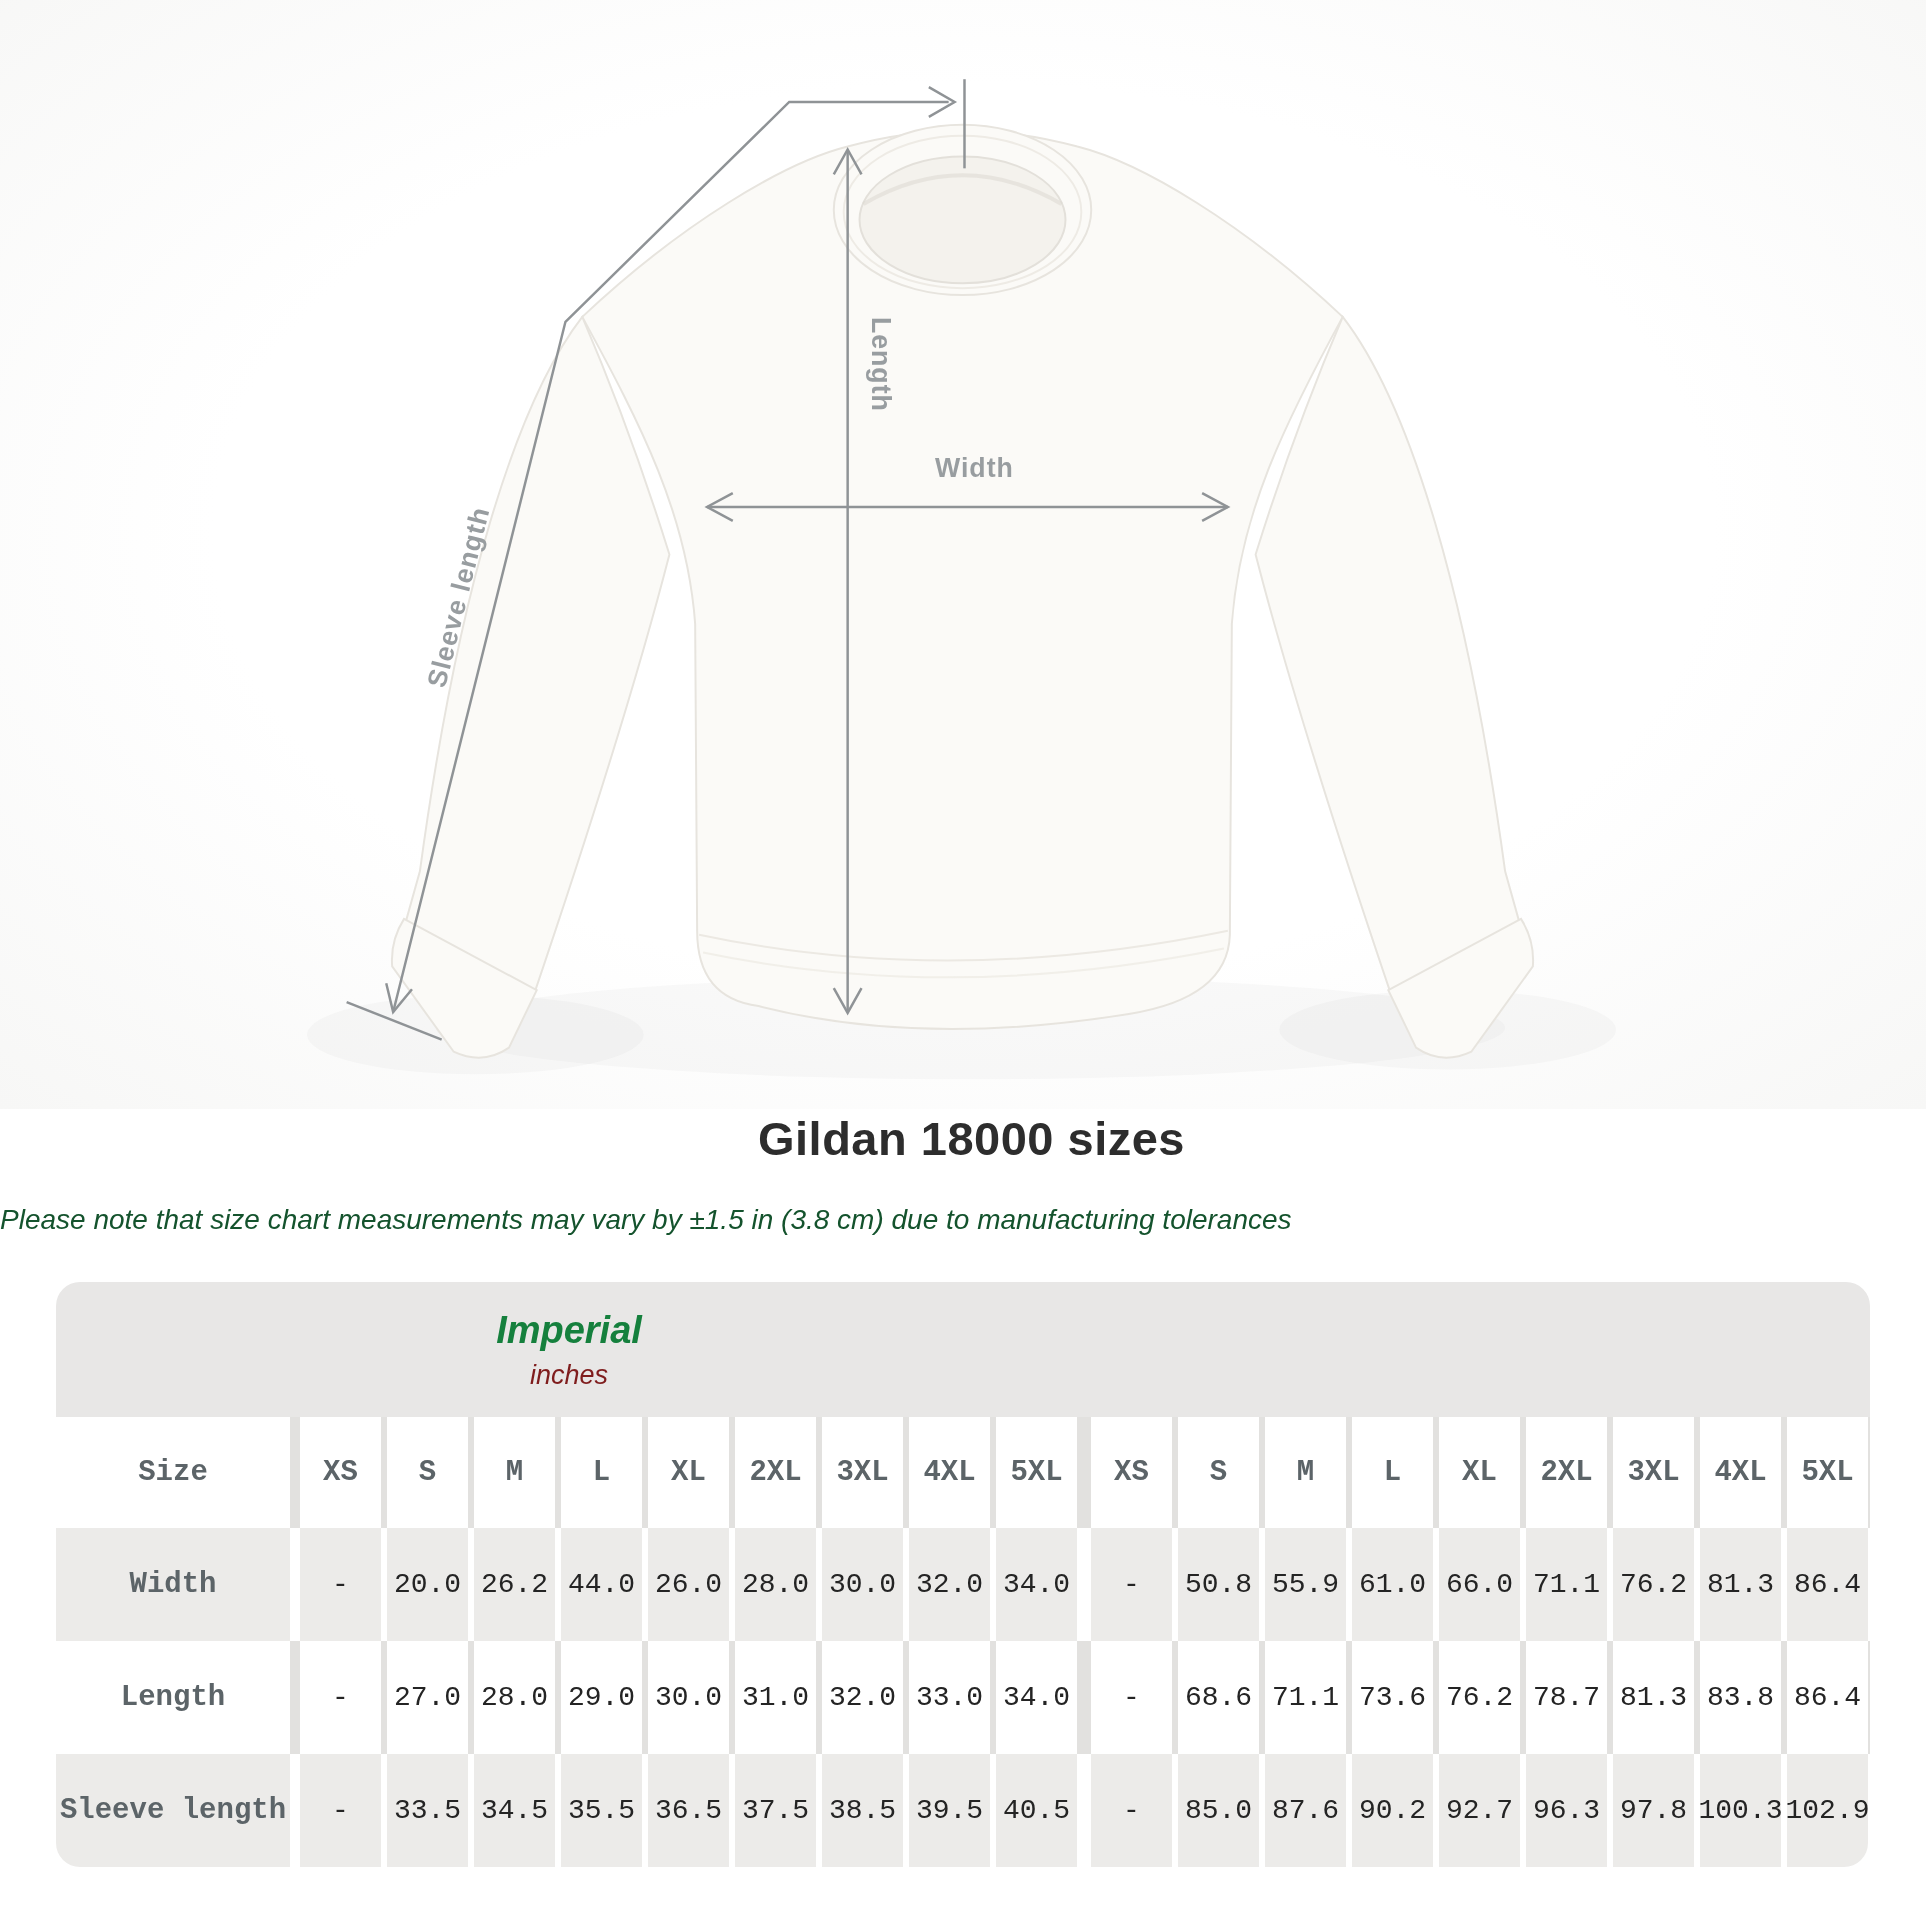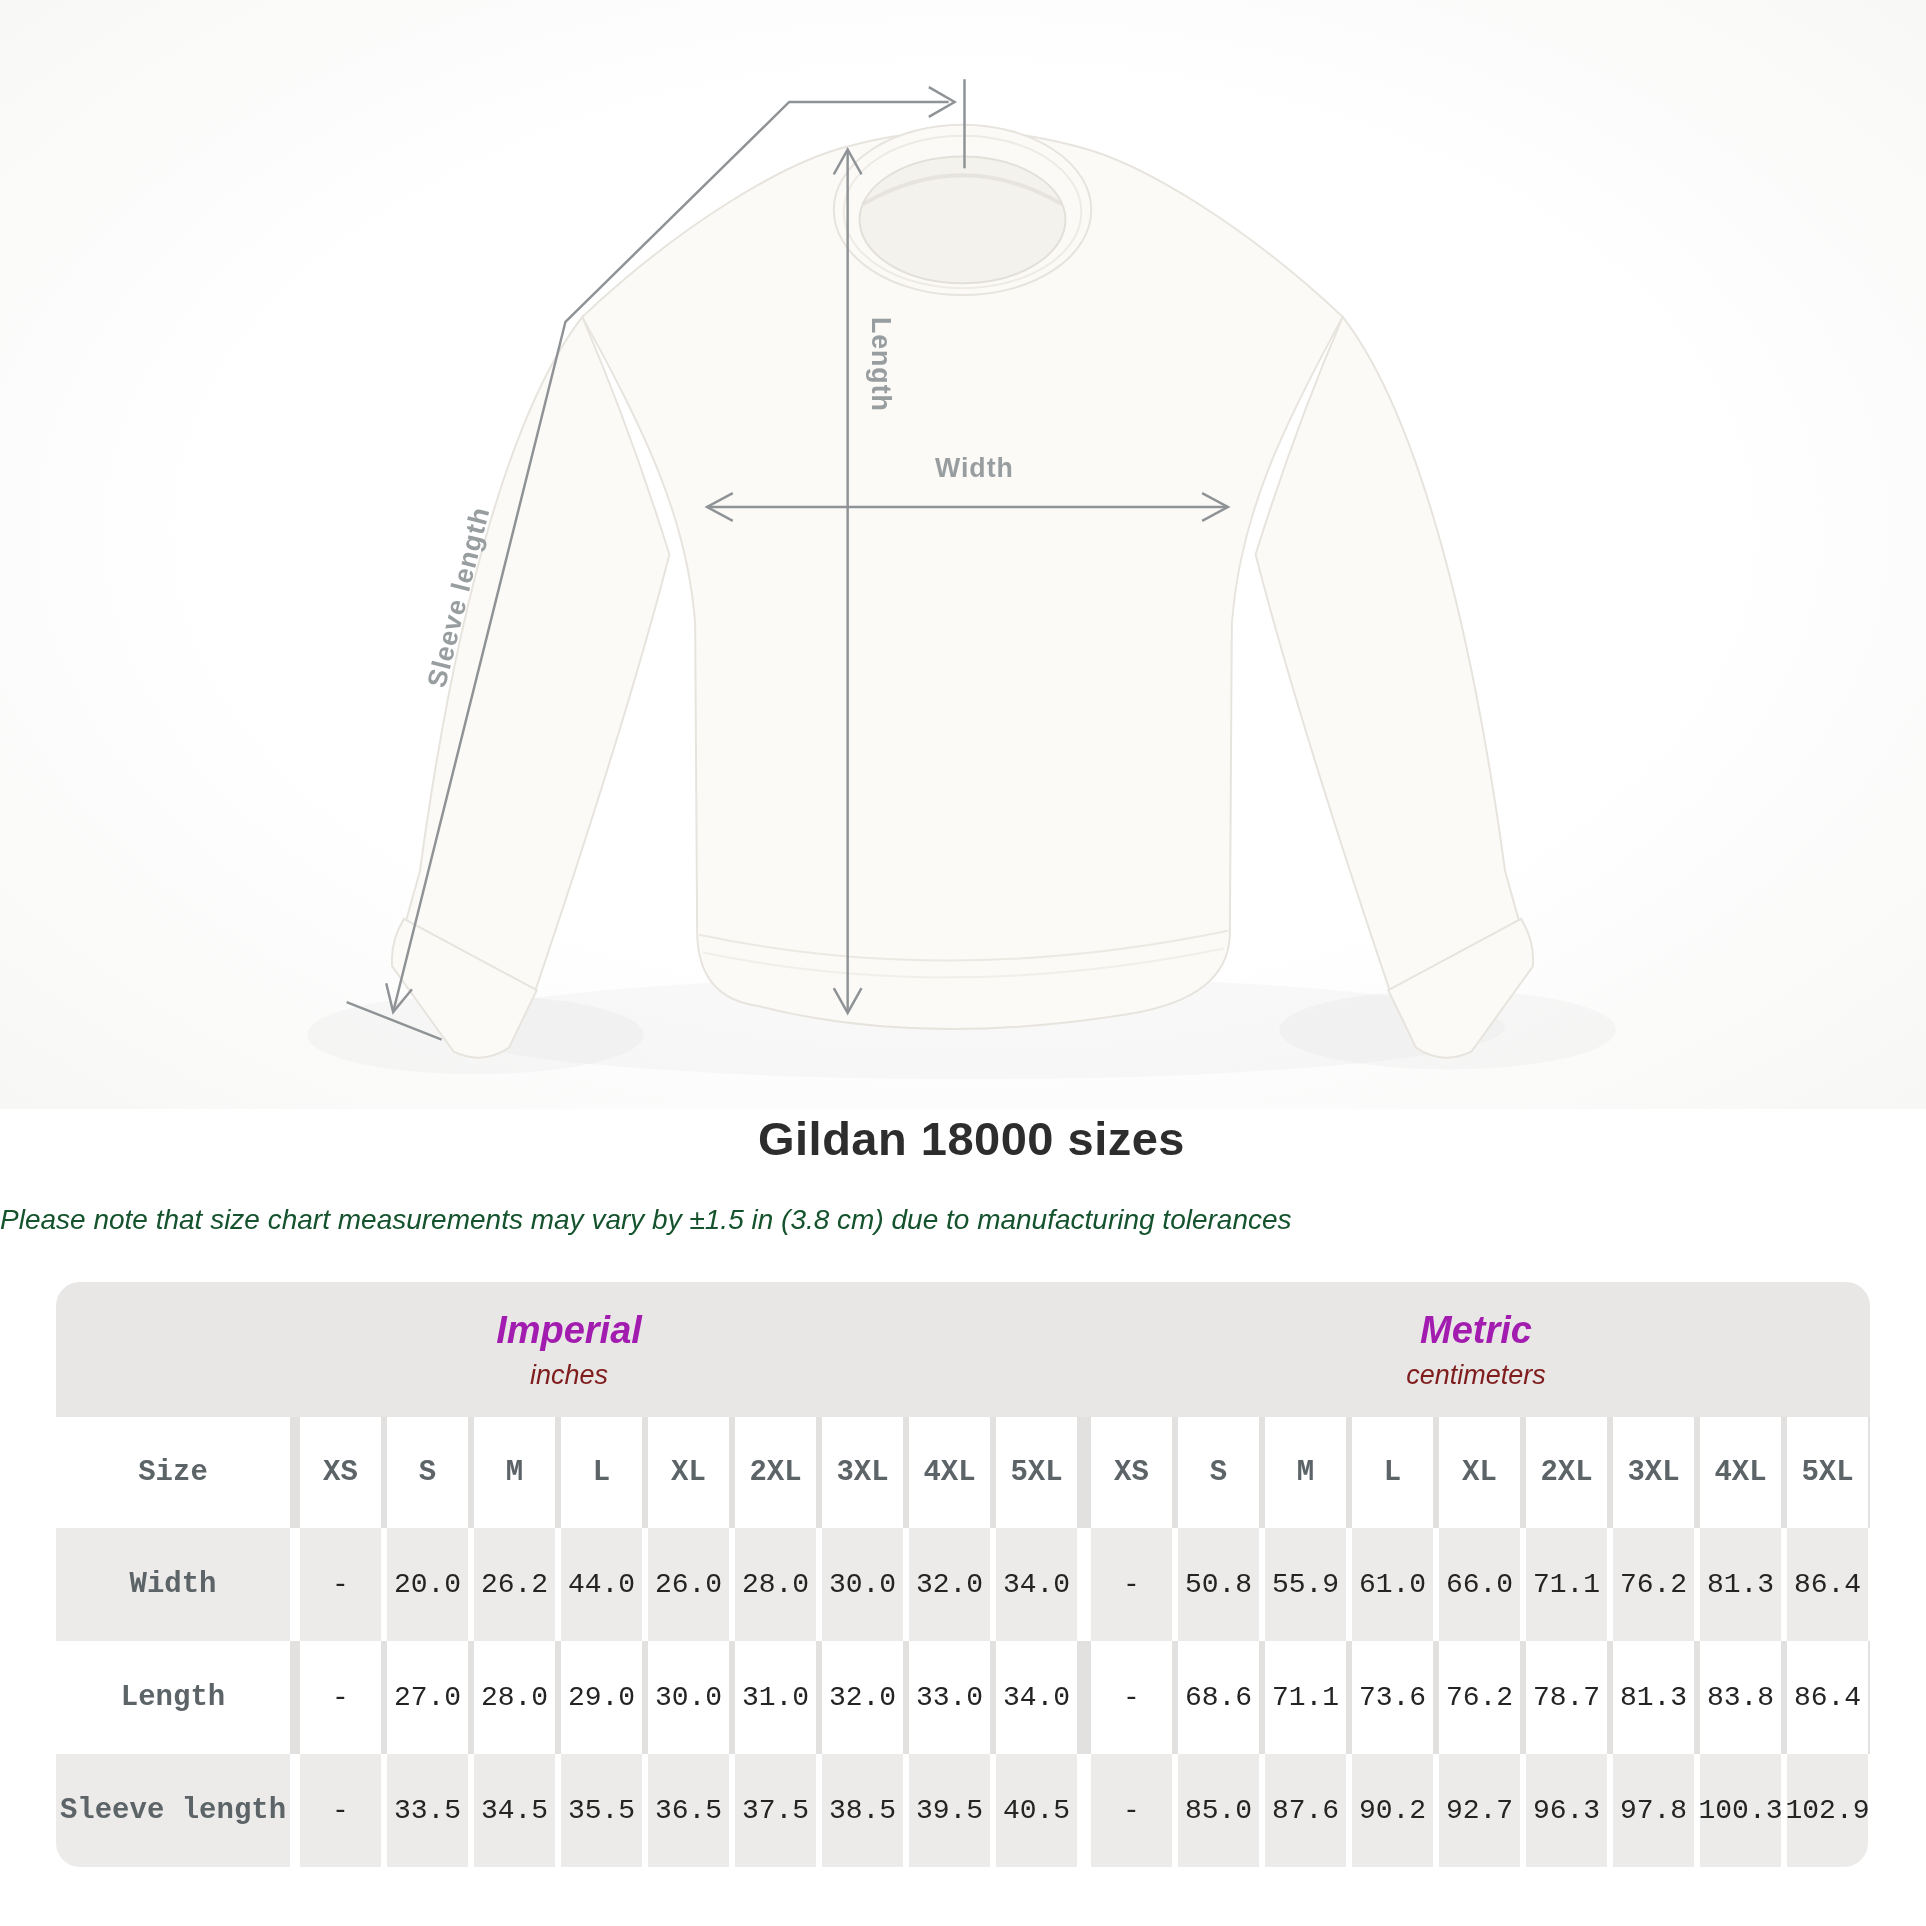--- a/index.html
+++ b/index.html
@@ -38,21 +38,21 @@
   .size-table{
     position:absolute;left:56px;top:1282px;width:1814px;
   }
   .thead{
     display:flex;width:1814px;height:135px;
     background:#e8e7e6;border-radius:24px 24px 0 0;
   }
   .uhalf{display:flex;flex-direction:column;align-items:center;justify-content:center;}
   .uhalf.imperial{width:1026px;}
   .uhalf.metric{flex:1;}
-  .uname{font-size:38px;font-weight:700;font-style:italic;color:#a21caf;}
+  .uname{font-size:38px;font-weight:700;font-style:italic;color:#15803d;}
   .usub{font-size:27px;font-style:italic;color:#7f1d1d;margin-top:8px;}
   .trow{display:flex;width:1814px;height:113px;font-family:Liberation Mono, monospace;}
   .trow.white-row{background:#e2e1df;}   
   .trow.gray-row{background:#ffffff;}    
   .trow.size-row{height:111px;}
   .cell{
     width:81px;height:100%;margin-left:6px;
     display:flex;align-items:center;justify-content:center;
     font-size:28px;color:#242424;
   }
@@ -152,24 +152,20 @@
 
   <h1 class="page-title">Gildan 18000 sizes</h1>
   <p class="page-subtitle">Please note that size chart measurements may vary by ±1.5 in (3.8 cm) due to manufacturing tolerances</p>
 
   <div class="size-table">
 
     <div class="thead">
       <div class="uhalf imperial">
         <div class="uname">Imperial</div>
         <div class="usub">inches</div>
-      </div>
-      <div class="uhalf metric">
-        <div class="uname">Metric</div>
-        <div class="usub">centimeters</div>
       </div>
     </div>
 
     <div class="trow white-row size-row">
       <div class="cell label head-txt">Size</div>
       <div class="cell after-label head-txt">XS</div>
       <div class="cell head-txt">S</div>
       <div class="cell head-txt">M</div>
       <div class="cell head-txt">L</div>
       <div class="cell head-txt">XL</div>

